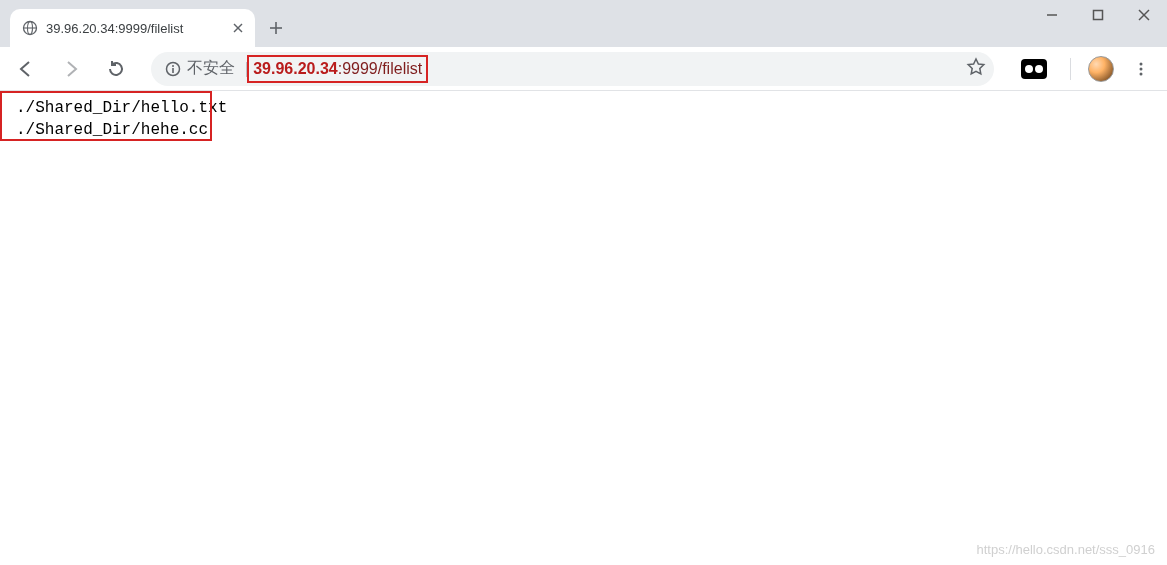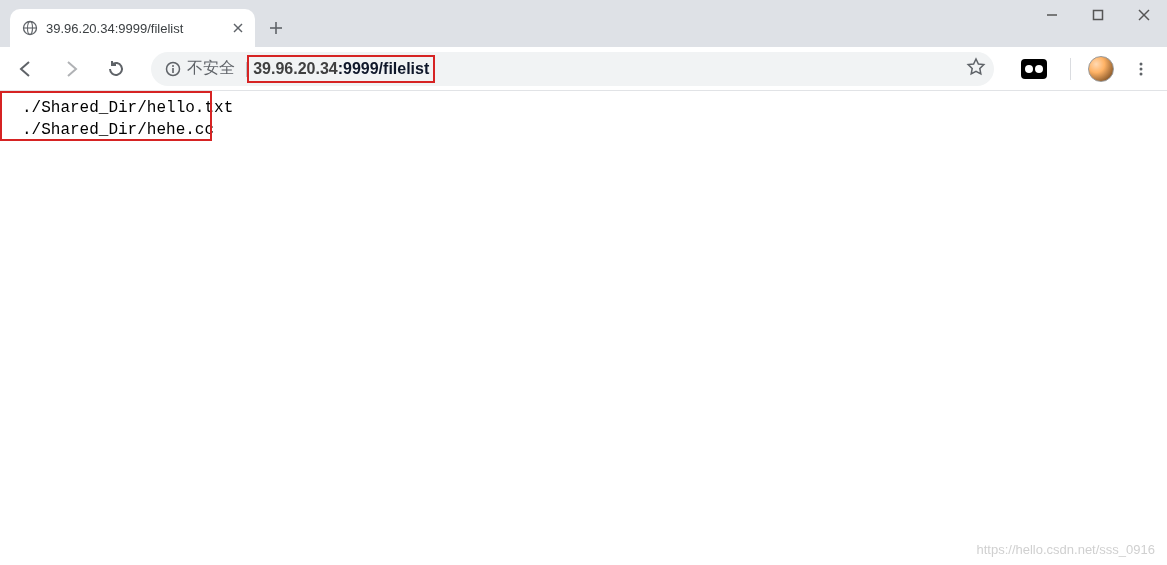--- a/index.html
+++ b/index.html
@@ -105,22 +105,22 @@
     .omnibox-info {
       display: flex;
       align-items: center;
       color: #5f6368;
       gap:6px;
       padding-right: 8px;
     }
     .omnibox-info-label { font-size: 16px; color: #5f6368; }
     .omnibox-sep { color:#9aa0a6; padding: 0 2px; }
     .omnibox-url { margin-left: 2px; position: relative; }
-    .url-host { color:#404040; font-weight:600; }
-    .url-port-path { color:#0f172a; font-weight:700; }
+    .url-host { color:#b91c1c; font-weight:600; }
+    .url-port-path { color:#7f1d1d; font-weight:400; }
     .url-highlight-box {
       position: absolute;
       border: 2px solid #d62323;
       top: -5px;
       bottom: -5px;
       left: -6px;
       right: -6px;
       pointer-events: none;
     }
     .omnibox-right {
@@ -139,21 +139,21 @@
     .ext-icon::before { left:4px; }
     .ext-icon::after { right:4px; }
     .vsep { width:1px; height:22px; background:#dadce0; margin: 0 8px 0 14px; }
     .avatar {
       width:26px; height:26px; border-radius:50%;
       background: radial-gradient(circle at 30% 30%, #ffd9b3 0%, #ffb366 35%, #8b5a2b 80%);
       border:1px solid #999;
     }
     
     .content {
-      padding: 4px 18px;
+      padding: 4px 12px;
       position: relative;
     }
     .filelist {
       font-family: "SimSun","NSimSun","Courier New",monospace;
       font-size: 16px;
       line-height: 22px;
       color: #000;
       white-space: pre;
       display: inline-block;
       padding: 2px 4px;

